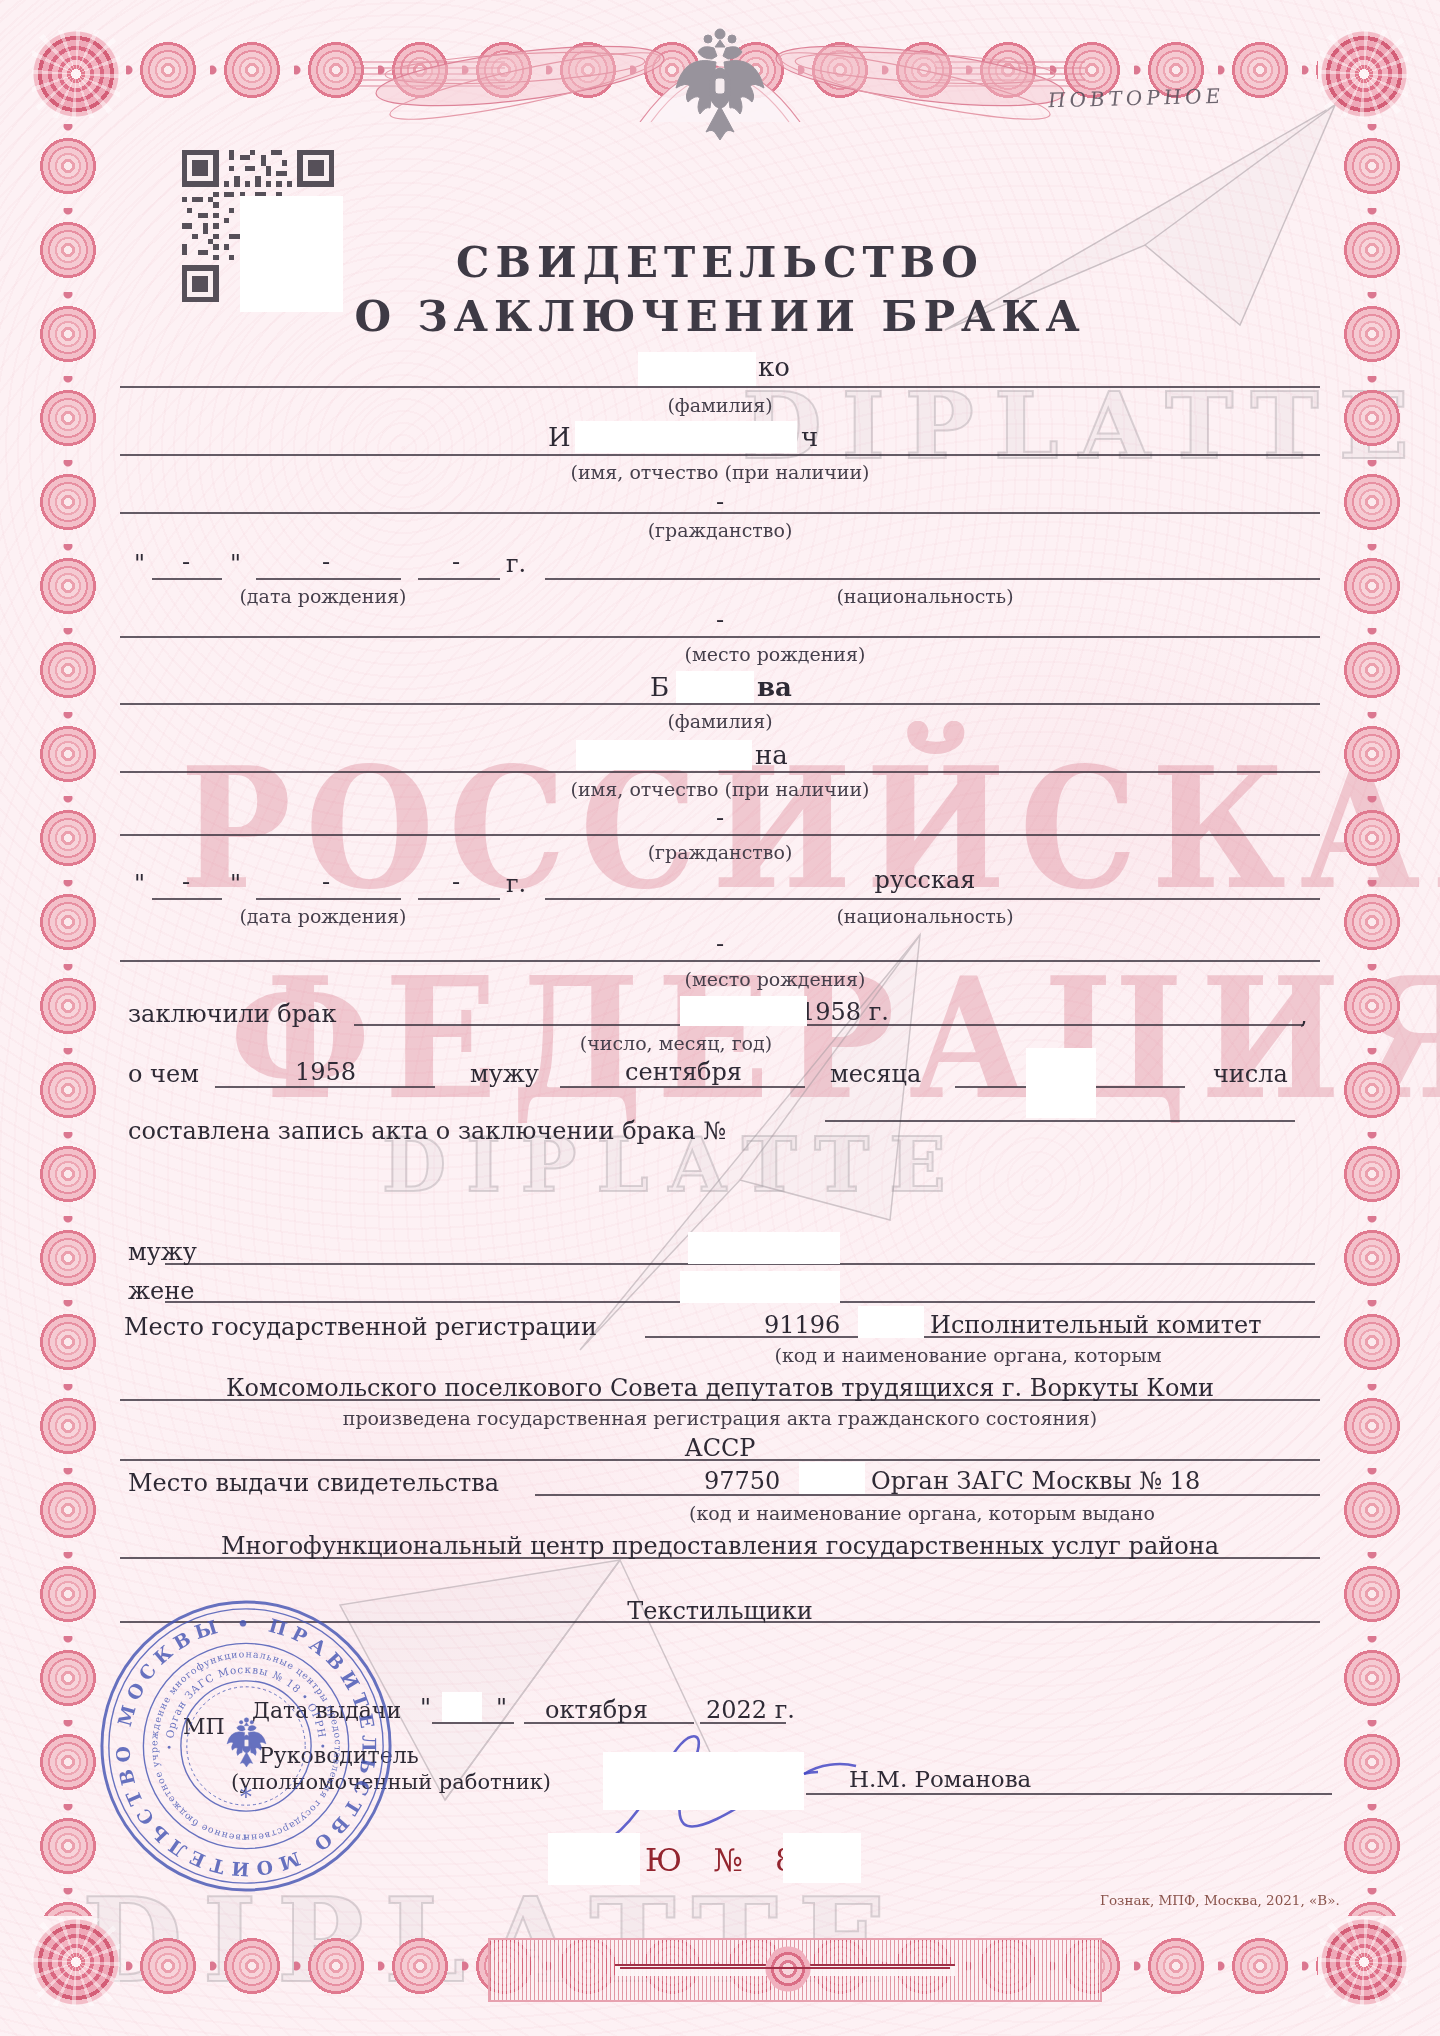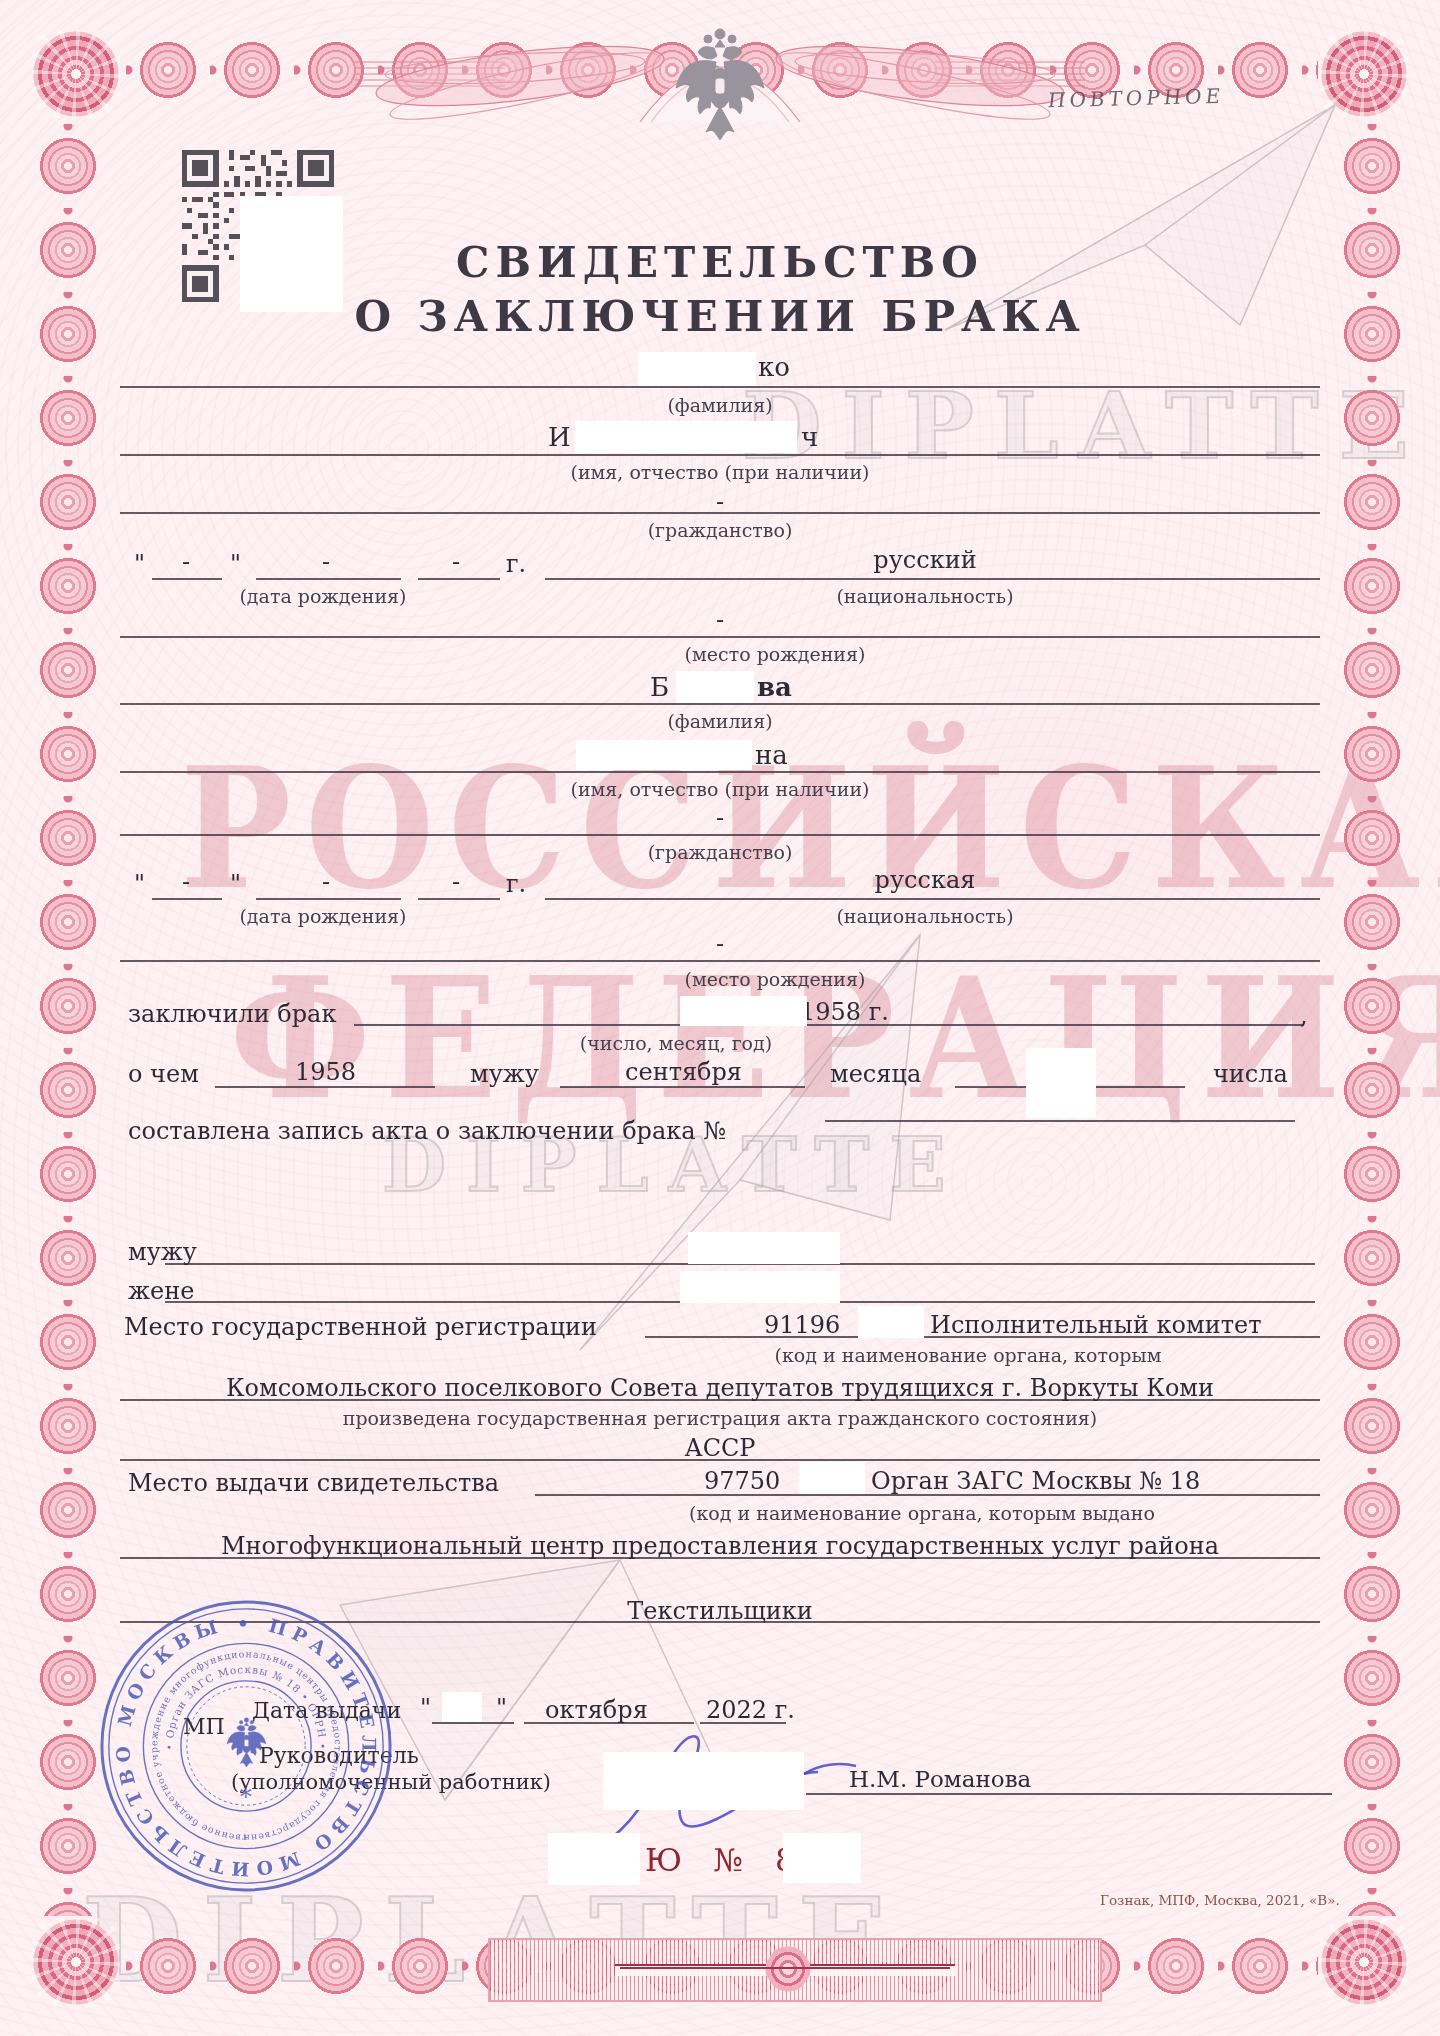--- a/index.html
+++ b/index.html
@@ -182,21 +182,20 @@
   <div class="val" style="left:134px;top:550px;">"</div>
   <div class="rule" style="left:152px;top:578px;width:70px;"></div>
   <div class="val" style="left:182px;top:548px;">-</div>
   <div class="val" style="left:230px;top:550px;">"</div>
   <div class="rule" style="left:256px;top:578px;width:145px;"></div>
   <div class="val" style="left:322px;top:548px;">-</div>
   <div class="rule" style="left:418px;top:578px;width:82px;"></div>
   <div class="val" style="left:452px;top:548px;">-</div>
   <div class="val" style="left:506px;top:550px;">г.</div>
   <div class="rule" style="left:545px;top:578px;width:775px;"></div>
-  <div class="val ctr" style="left:545px;top:546px;width:760px;">русский</div>
   <div class="lbl ctr" style="left:123px;top:585px;width:400px;">(дата рождения)</div>
   <div class="lbl ctr" style="left:545px;top:585px;width:760px;">(национальность)</div>
 
   <div class="val ctr" style="left:120px;top:606px;width:1200px;">-</div>
   <div class="rule" style="left:120px;top:636px;width:1200px;"></div>
   <div class="lbl ctr" style="left:200px;top:643px;width:1150px;">(место рождения)</div>
 
   <div class="val val26" style="left:650px;top:672px;">Б</div>
   <div class="redact" style="left:676px;top:671px;width:78px;height:32px;"></div>
   <div class="val val26" style="left:757px;top:672px;font-weight:bold;">ва</div>

